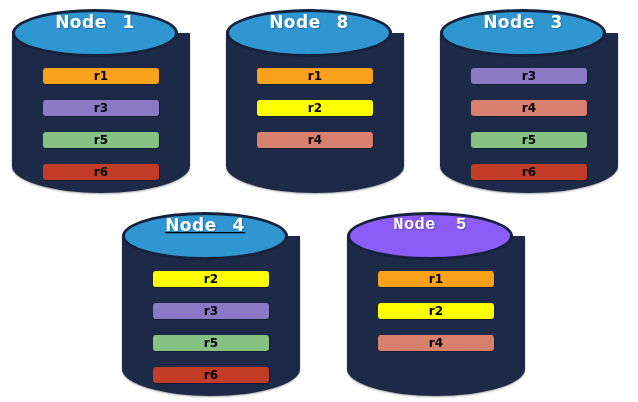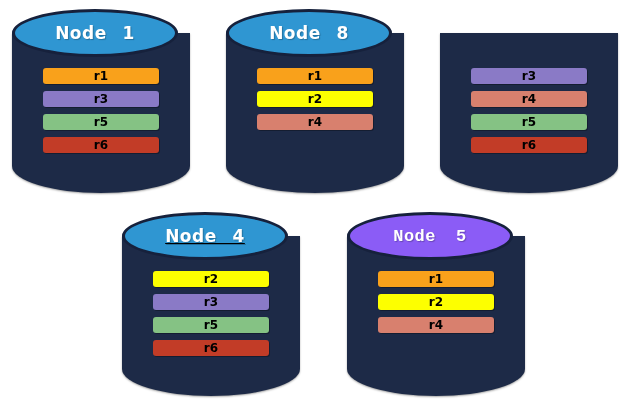--- a/index.html
+++ b/index.html
@@ -32,39 +32,39 @@
   .cyl-top {
     position: absolute;
     left: 0; right: 12px;
     top: 0;
     height: 48px;
     box-sizing: border-box;
     background: #2F96D2;
     border: 3px solid #0c4a6e;
     border-radius: 50%;
     display: flex;
-    align-items: center;
+    align-items: flex-start;
     justify-content: center;
   }
   .cyl-title {
     color: #ffffff;
     font-size: 17px;
     font-weight: bold;
     letter-spacing: 0.5px;
     word-spacing: 0.55em;
     text-shadow: 1px 1px 1px rgba(0,0,0,0.25);
   }
   .bars {
     position: absolute;
     top: 59px;
     left: 31px;
     width: 116px;
     display: flex;
     flex-direction: column;
-    gap: 7px;
+    gap: 16px;
   }
   .bar {
     height: 16px;
     line-height: 16px;
     border-radius: 3px;
     text-align: center;
     color: #000000;
     font-size: 12px;
     font-weight: bold;
     box-shadow: 1px 1px 0 rgba(0,0,0,0.30);
@@ -98,20 +98,23 @@
         <span class="cyl-title" style="color: rgb(255, 255, 255);">Node 8</span>
       </div>
       <div class="bars">
         <div class="bar" style="background: rgb(249, 161, 27); color: rgb(0, 0, 0);">r1</div>
         <div class="bar" style="background: rgb(253, 255, 0); color: rgb(0, 0, 0);">r2</div>
         <div class="bar" style="background: rgb(216, 128, 110); color: rgb(0, 0, 0);">r4</div>
       </div>
     </div>
     <div class="cyl pos-3">
       <div class="cyl-body" style="background: rgb(29, 42, 71);"></div>
+      <div class="cyl-top" style="background: rgb(47, 150, 210); border-color: rgb(22, 33, 60);">
+        <span class="cyl-title" style="color: rgb(255, 255, 255);">Node 3</span>
+      </div>
       <div class="bars">
         <div class="bar" style="background: rgb(138, 122, 198); color: rgb(0, 0, 0);">r3</div>
         <div class="bar" style="background: rgb(216, 128, 110); color: rgb(0, 0, 0);">r4</div>
         <div class="bar" style="background: rgb(133, 194, 132); color: rgb(0, 0, 0);">r5</div>
         <div class="bar" style="background: rgb(194, 60, 39); color: rgb(0, 0, 0);">r6</div>
       </div>
     </div>
     <div class="cyl pos-4">
       <div class="cyl-body" style="background: rgb(29, 42, 71);"></div>
       <div class="cyl-top" style="background: rgb(47, 150, 210); border-color: rgb(22, 33, 60); text-decoration: underline;">

